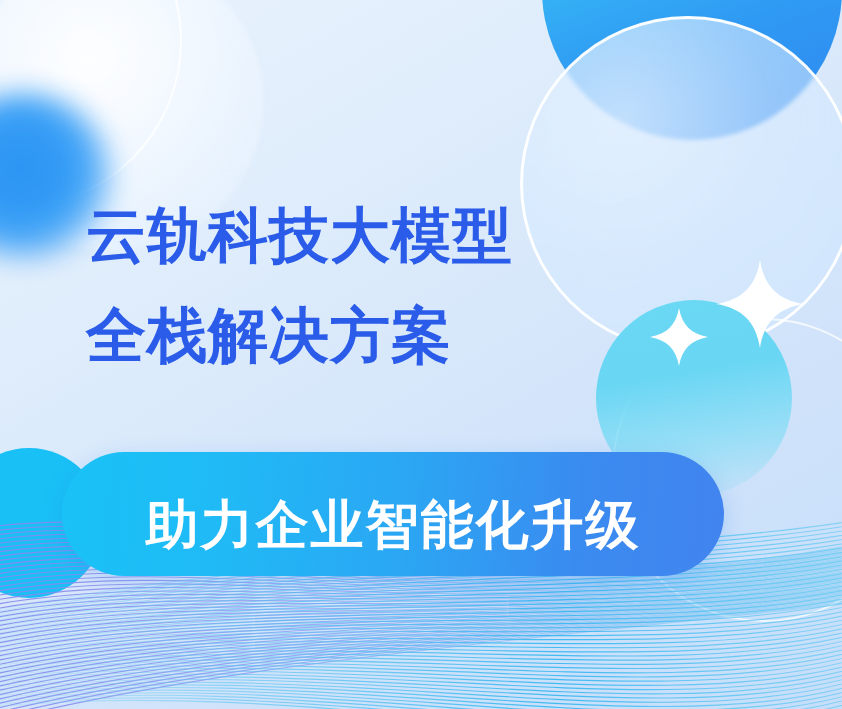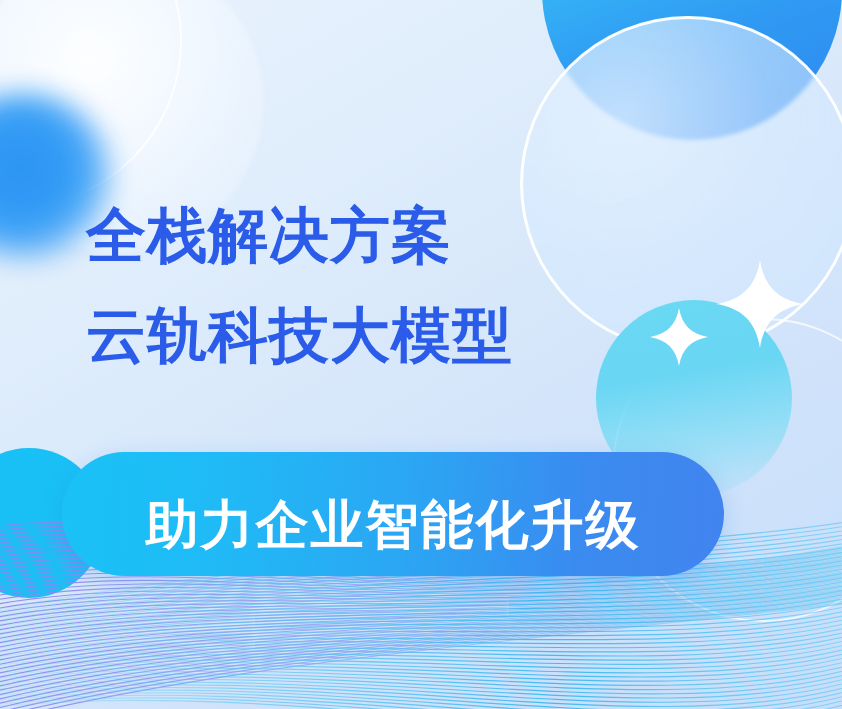--- a/index.html
+++ b/index.html
@@ -321,22 +321,22 @@
           <path d="M 852 187.8 C 640 249.2, 330 153.1, -10 185.9"></path>
           <path d="M 852 192.0 C 640 254.0, 330 156.0, -10 188.0"></path>
         </g>
     </svg>
 
   </div>
 
   <div class="content">
 
     <div class="headline">
+      <span class="headline-line">云轨科技大模型</span>
       <span class="headline-line">全栈解决方案</span>
-      <span class="headline-line">云轨科技大模型</span>
     </div>
 
     <div class="cta-pill">
       <span class="cta-label">助力企业智能化升级</span>
     </div>
 
   </div>
 </div>
 
 </body></html>

